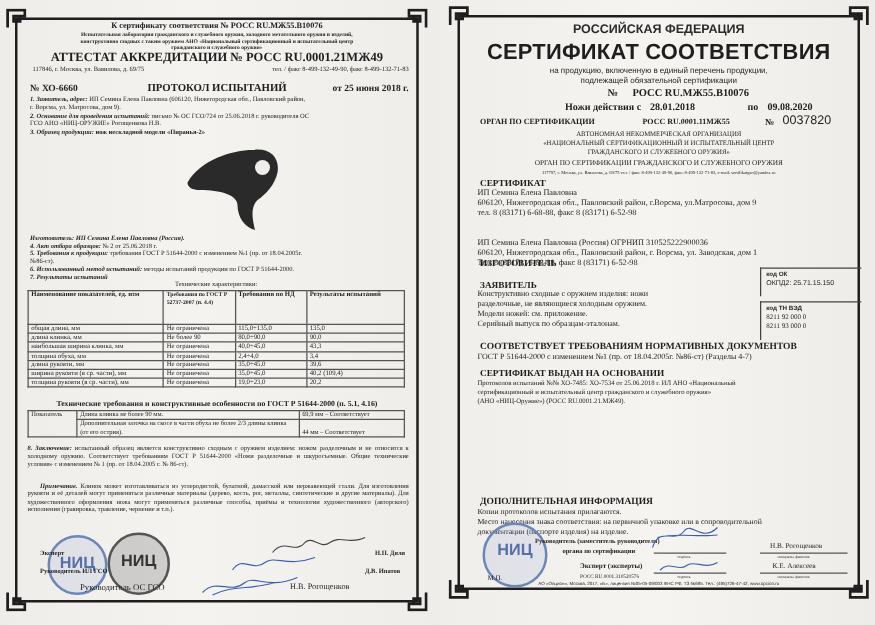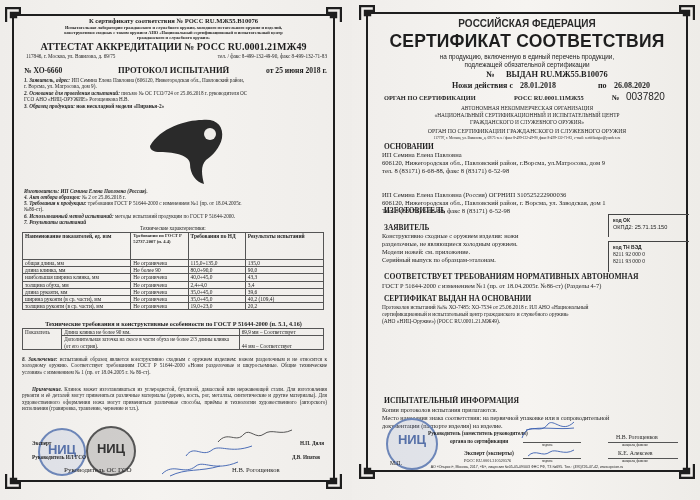--- a/index.html
+++ b/index.html
@@ -216,38 +216,38 @@
         <svg viewBox="0 0 16 16">
           <path d="M15 1v14H1v-5h9V6H5v4" fill="none" stroke="#1e1e1e" stroke-width="2.4"></path>
         </svg>
       </span>
 
     <div class="abs center sans b" style="left:0;right:0;top:4px;font-size:10px;color:#2a2a2a;">РОССИЙСКАЯ ФЕДЕРАЦИЯ</div>
     <div class="abs center sans b" style="left:0;right:0;top:17px;font-size:17.5px;letter-spacing:0.2px;">СЕРТИФИКАТ СООТВЕТСТВИЯ</div>
     <div class="abs center sans" style="left:0;right:0;top:39px;font-size:6.4px;">на продукцию, включенную в единый перечень продукции,</div>
     <div class="abs center sans" style="left:0;right:0;top:47px;font-size:6.4px;">подлежащей обязательной сертификации</div>
     <div class="abs b" style="left:118px;top:56px;font-size:8.4px;">№</div>
-    <div class="abs b" style="left:138px;top:56px;font-size:8.4px;">ВЫДАН RU.МЖ55.В10076</div>
+    <div class="abs b" style="left:138px;top:56px;font-size:8.4px;">РОСС RU.МЖ55.В10076</div>
     <div class="abs b" style="left:84px;top:67px;font-size:8px;">Ножи действия с</div>
     <div class="abs b" style="left:152px;top:67px;font-size:8px;">28.01.2018</div>
     <div class="abs b" style="left:230px;top:67px;font-size:8px;">по</div>
-    <div class="abs b" style="left:246px;top:67px;font-size:8px;">26.08.2020</div>
+    <div class="abs b" style="left:246px;top:67px;font-size:8px;">09.08.2020</div>
 
     <div class="abs b" style="left:16px;top:80px;font-size:6.4px;">ОРГАН ПО СЕРТИФИКАЦИИ</div>
     <div class="abs b" style="left:146px;top:80px;font-size:6.4px;">РОСС RU.0001.11МЖ55</div>
     <div class="abs b" style="left:244px;top:79px;font-size:7.4px;">№</div>
     <div class="abs sans" style="left:258px;top:77px;font-size:10px;">0037820</div>
 
     <div class="abs center" style="left:0;right:0;top:91px;font-size:5.4px;">АВТОНОМНАЯ НЕКОММЕРЧЕСКАЯ ОРГАНИЗАЦИЯ</div>
     <div class="abs center" style="left:0;right:0;top:98px;font-size:5.4px;">«НАЦИОНАЛЬНЫЙ СЕРТИФИКАЦИОННЫЙ И ИСПЫТАТЕЛЬНЫЙ ЦЕНТР</div>
     <div class="abs center" style="left:0;right:0;top:105px;font-size:5.4px;">ГРАЖДАНСКОГО И СЛУЖЕБНОГО ОРУЖИЯ»</div>
     <div class="abs center" style="left:0;right:0;top:114px;font-size:5.8px;">ОРГАН ПО СЕРТИФИКАЦИИ ГРАЖДАНСКОГО И СЛУЖЕБНОГО ОРУЖИЯ</div>
     <div class="abs center" style="left:0;right:0;top:122px;font-size:3.6px;">117797, г. Москва, ул. Вавилова, д. 69/75 тел. / факс 8-499-132-49-90, факс 8-499-132-71-83, e-mail: sertifikatgso@yandex.ru</div>
 
-    <div class="abs b" style="left:16px;top:128px;font-size:7.4px;">ОСНОВАНИИ</div>
+    <div class="abs b" style="left:16px;top:128px;font-size:7.4px;">СЕРТИФИКАТ</div>
     <div class="abs" style="left:14px;top:137px;font-size:6.6px;">ИП Семина Елена Павловна</div>
     <div class="abs" style="left:14px;top:145px;font-size:6.6px;">606120, Нижегородская обл., Павловский район, г.Ворсма, ул.Матросова, дом 9</div>
     <div class="abs" style="left:14px;top:153px;font-size:6.6px;">тел. 8 (83171) 6-68-88, факс 8 (83171) 6-52-98</div>
 
     <div class="abs b" style="left:16px;top:168px;font-size:7.4px;margin-top:24px;">ИЗГОТОВИТЕЛЬ</div>
     <div class="abs" style="left:14px;top:177px;font-size:6.6px;">ИП Семина Елена Павловна  (Россия)  ОГРНИП 310525222900036</div>
     <div class="abs" style="left:14px;top:185px;font-size:6.6px;">606120, Нижегородская обл., Павловский район, г. Ворсма, ул. Заводская, дом 1</div>
     <div class="abs" style="left:14px;top:193px;font-size:6.6px;">Тел. 8 (83171) 6-68-88, факс 8 (83171) 6-52-98</div>
 
     <div class="codebox" style="left:240px;top:200px;width:72px;height:18px;">
@@ -260,29 +260,29 @@
     <div class="abs" style="left:14px;top:226px;font-size:6.4px;">разделочные, не являющиеся холодным оружием.</div>
     <div class="abs" style="left:14px;top:234px;font-size:6.4px;">Модели ножей: см. приложение.</div>
     <div class="abs" style="left:14px;top:242px;font-size:6.4px;">Серийный выпуск по образцам-эталонам.</div>
 
     <div class="codebox" style="left:240px;top:227px;width:72px;height:26px;">
       <div class="b" style="font-size:5px;">код ТН ВЭД</div>
       <div style="font-family:'Liberation Serif',serif;">8211 92 000 0</div>
       <div style="font-family:'Liberation Serif',serif;">8211 93 000 0</div>
     </div>
 
-    <div class="abs b" style="left:16px;top:258px;font-size:7.6px;">СООТВЕТСТВУЕТ ТРЕБОВАНИЯМ НОРМАТИВНЫХ АВТОНОМНАЯ</div>
+    <div class="abs b" style="left:16px;top:258px;font-size:7.6px;">СООТВЕТСТВУЕТ ТРЕБОВАНИЯМ НОРМАТИВНЫХ ДОКУМЕНТОВ</div>
     <div class="abs" style="left:14px;top:268px;font-size:6.4px;">ГОСТ Р 51644-2000 с изменением №1 (пр. от 18.04.2005г. №86-ст) (Разделы 4-7)</div>
 
     <div class="abs b" style="left:16px;top:280px;font-size:7.4px;">СЕРТИФИКАТ ВЫДАН НА ОСНОВАНИИ</div>
     <div class="abs" style="left:14px;top:290px;font-size:5.4px;">Протоколов испытаний №№ ХО-7485: ХО-7534 от 25.06.2018 г. ИЛ АНО «Национальный</div>
     <div class="abs" style="left:14px;top:297px;font-size:5.4px;">сертификационный и испытательный центр гражданского и служебного оружия»</div>
     <div class="abs" style="left:14px;top:304px;font-size:5.4px;">(АНО «НИЦ-Оружие») (РОСС RU.0001.21.МЖ49).</div>
 
-    <div class="abs b" style="left:16px;top:382px;font-size:7.6px;">ИСПЫТАТЕЛЬНЫЙ ИНФОРМАЦИЯ</div>
+    <div class="abs b" style="left:16px;top:382px;font-size:7.6px;">ДОПОЛНИТЕЛЬНАЯ ИНФОРМАЦИЯ</div>
     <div class="abs" style="left:14px;top:392px;font-size:6.2px;">Копии протоколов испытания прилагаются.</div>
     <div class="abs" style="left:14px;top:400px;font-size:6.2px;">Место нанесения знака соответствия: на первичной упаковке или в сопроводительной</div>
     <div class="abs" style="left:14px;top:408px;font-size:6.2px;">документации (паспорте изделия) на изделие.</div>
 
     <div class="stamp" style="left:18px;top:404px;width:48px;height:48px;border:2px solid #6d86b8;background:rgba(120,150,210,0.15);">
       <div class="abs center b sans" style="left:0;right:0;top:12px;font-size:13px;color:#5670a8;">НИЦ</div>
     </div>
     <div class="abs" style="left:22px;top:446px;font-size:5.6px;">М.П.</div>
 
     <div class="abs b" style="left:60px;top:416px;font-size:5.2px;">Руководитель (заместитель руководителя)</div>

